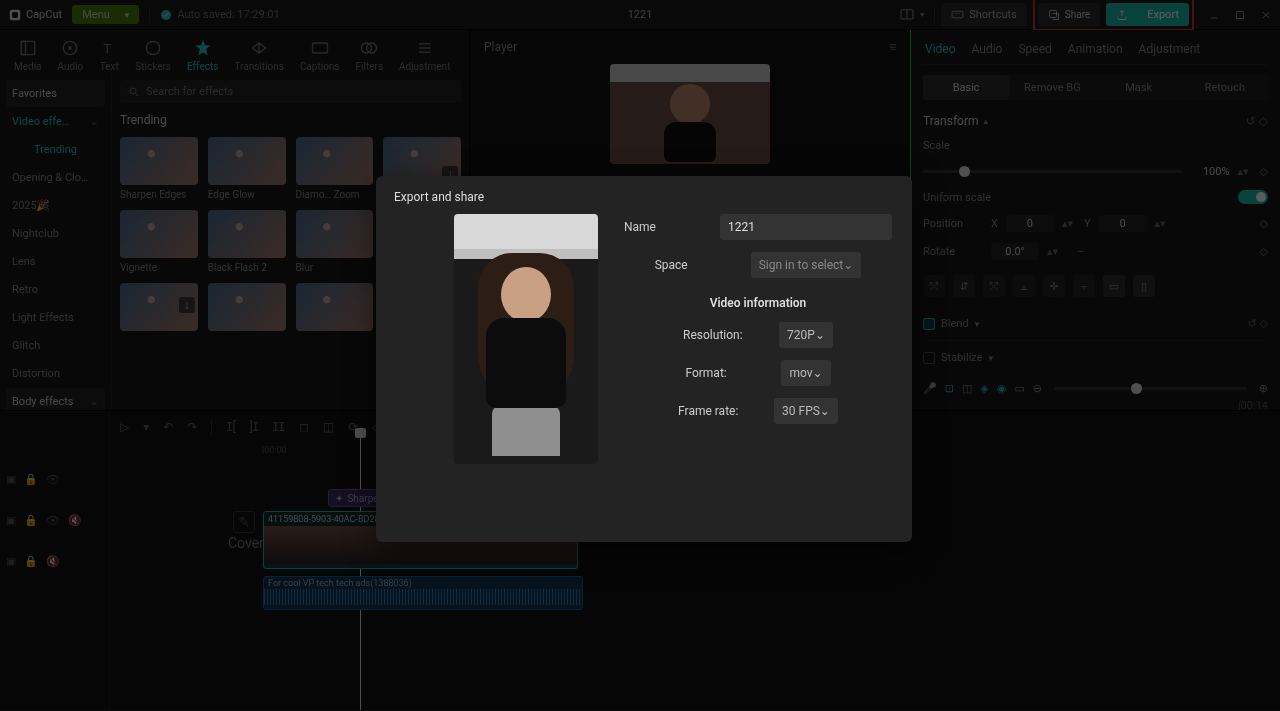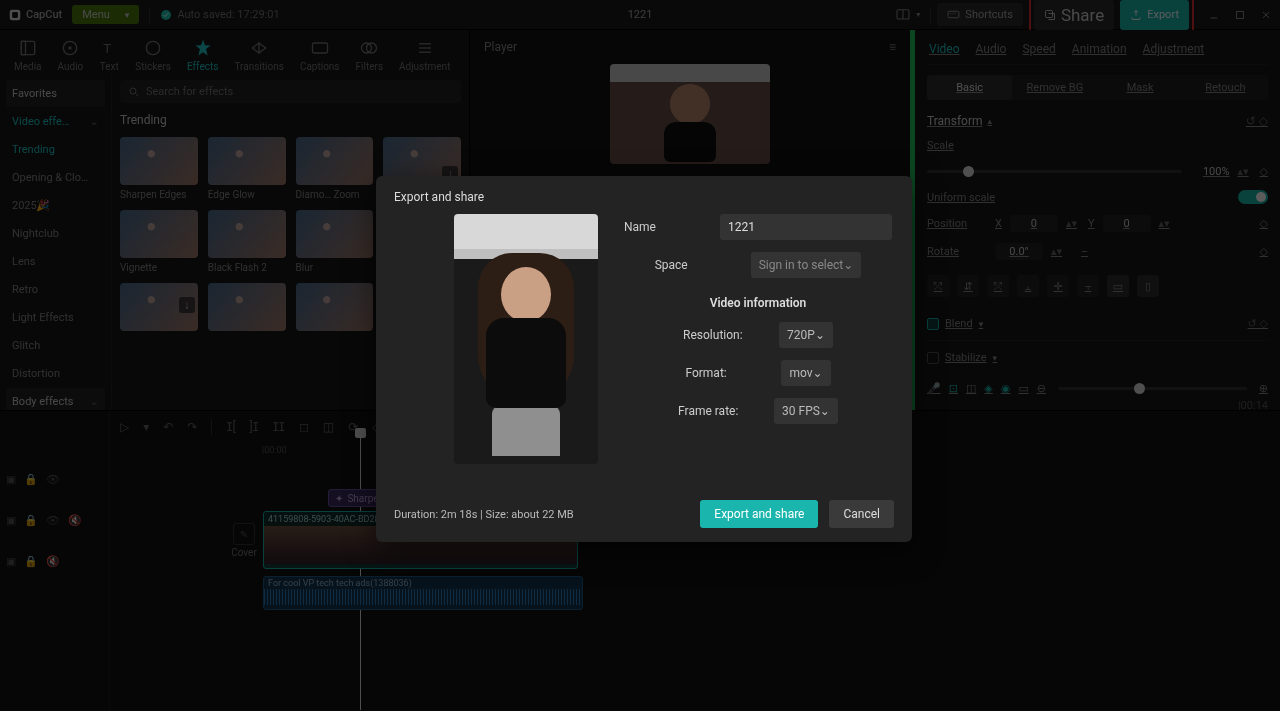--- a/index.html
+++ b/index.html
@@ -13,36 +13,36 @@
 .logo-icon { width:14px; height:14px; }
 .menu-btn { background:#4d7c0f; border:none; color:#ccc; padding:3px 10px; border-radius:3px; display:flex; align-items:center; gap:15px; cursor:pointer; font-size:11px; }
 .divider-v { width:1px; height:16px; background:#333; }
 .autosaved { display:flex; align-items:center; gap:5px; color:#777; }
 .check-icon { width:12px; height:12px; color:#1fc6b8; }
 .title-center { position:absolute; left:50%; transform:translateX(-50%); color:#aaa; }
 .top-right { margin-left:auto; display:flex; align-items:center; gap:6px; }
 .icon-btn { background:none; border:none; color:#888; display:flex; align-items:center; gap:5px; cursor:pointer; padding:4px; }
 .shortcuts { background:#2a2a2a; padding:5px 10px; border-radius:3px; color:#aaa; font-size:11px; display:flex; gap:5px; align-items:flex-start; cursor:pointer;}
 .share-export-box { display:flex; gap:6px; padding:3px; border:2px solid #d82e2e; border-radius:3px; }
-.share-btn { background:#2a2a2a; color:#ccc; border:none; padding:5px 10px; border-radius:3px; display:flex; gap:5px; align-items:center; cursor:pointer; font-size:17px;}
-.export-btn { background:#1ab5ac; color:#fff; border:none; padding:5px 10px; border-radius:3px; display:flex; gap:5px; align-items:center; cursor:pointer; font-size:11px;}
+.share-btn { background:#2a2a2a; color:#ccc; border:none; padding:5px 10px; border-radius:3px; display:flex; gap:5px; align-items:center; cursor:pointer; font-size:10px;}
+.export-btn { background:#1ab5ac; color:#fff; border:none; padding:5px 10px; border-radius:3px; display:flex; gap:19px; align-items:center; cursor:pointer; font-size:11px;}
 .window-ctrl { width:12px; height:12px; color:#888; cursor:pointer; margin-left:8px; }
 
 
 .main { display:flex; height:380px; }
 .col-left { width:470px; background:#181818; border-right:1px solid #000; display:flex; flex-direction:column; }
 .tool-tabs { display:flex; gap:8px; padding:6px 10px 0; }
 .tool-tab { display:flex; flex-direction:column; align-items:center; gap:3px; color:#777; font-size:10px; cursor:pointer; padding:2px 4px; }
 .tool-tab.active { color:#20c6c8; }
 .tool-tab svg { width:20px; height:20px; }
 .left-body { display:flex; flex:1; min-height:0; }
 .side-tree { width:112px; border-right:1px solid #222; display:flex; flex-direction:column; padding:6px 6px; gap:1px; }
 .tree-item { padding:7px 6px; border-radius:3px; color:#888; font-size:11px; cursor:pointer; display:flex; align-items:center; }
 .tree-item.fav { background:#232323; color:#ccc; }
-.tree-item.active { color:#20c6c8; }
+.tree-item.active { color:#20c6c8;justify-content:center; }
 .tree-item.body-eff { background:#232323; color:#ccc; justify-content:space-between; }
 .chev-d::after{content:"⌄"; color:#666;}
 .effects-pane { flex:1; padding:6px 8px; display:flex; flex-direction:column; gap:6px; overflow:hidden;}
 .search-row { display:flex; align-items:center; gap:6px; background:#232323; border-radius:4px; padding:5px 8px; color:#666; }
 .search-row input { background:none; border:none; outline:none; color:#ccc; font-size:11px; flex:1; }
 .grid { display:grid; grid-template-columns:repeat(4,1fr); gap:10px; }
 .thumb { position:relative; }
 .thumb-img { width:100%; height:48px; border-radius:4px; background:linear-gradient(130deg,#4b6c8f,#a37a6a); overflow:hidden; position:relative; }
 .thumb-img::after{content:""; position:absolute; inset:0; background:radial-gradient(circle at 40% 35%,rgba(255,210,190,.6) 6%,transparent 7%);}
 .thumb-label { font-size:10px; color:#888; margin-top:4px; white-space:nowrap; overflow:hidden; text-overflow:ellipsis; }
@@ -52,21 +52,21 @@
 .col-mid { flex:1; background:#121212; position:relative; }
 .player-head { display:flex; justify-content:space-between; align-items:center; padding:10px 14px; color:#888; font-size:12px;}
 .player-head .ham { cursor:pointer; color:#777;}
 .preview { width:160px; height:100px; margin:0 auto; border-radius:4px; background:linear-gradient(#c9c9c9 18%,#6a5048 18%); position:relative; overflow:hidden; }
 .person { position:absolute; left:28%; top:20%; width:44%; height:80%; }
 .head { width:40px; height:40px; border-radius:50%; background:#b9896f; margin:0 auto; }
 .hair { position:absolute; top:-4px; left:50%; transform:translateX(-50%); width:60px; height:70px; border-radius:30px 30px 40px 40px; background:#2b1d16; z-index:-1;}
 .body { width:52px; height:40px; background:#111; margin:-2px auto 0; border-radius:12px 12px 6px 6px; }
 
 
-.col-right { width:370px; background:#171717; border-left:5px solid #22c55e; padding:0 12px; font-size:11px; color:#888;text-decoration:underline; }
+.col-right { width:370px; background:#171717; border-left:1px solid #22c55e; padding:0 12px; font-size:11px; color:#888; }
 .insp-tabs { display:flex; gap:16px; padding:12px 2px 8px; font-size:12px; border-bottom:1px solid #222;}
 .insp-tabs div{cursor:pointer;}
 .insp-tabs .act{color:#20c6c8;}
 .sub-tabs { display:flex; margin-top:10px; background:#202020; border-radius:4px; }
 .sub-tabs div{ flex:1; text-align:center; padding:6px 0; cursor:pointer; font-size:11px; color:#888;}
 .sub-tabs .act{ background:#2d2d2d; border-radius:4px; color:#ddd;}
 .sec-title { display:flex; align-items:center; gap:5px; color:#ccc; padding:14px 0 6px; font-size:12px;}
 .sec-title .tri{ color:#888; font-size:9px;}
 .row { display:flex; align-items:center; gap:8px; padding:5px 0; }
 .row-label{ width:60px; color:#888;}
@@ -98,21 +98,21 @@
 .playhead::before{content:"";position:absolute;top:-5px;left:-5px;width:11px;height:10px;background:#ddd;border-radius:2px;}
 .clip-fx{ position:absolute; left:218px; top:78px; height:18px; padding:0 6px; background:#3a2a5c; border:1px solid #6a4fa0; border-radius:3px; display:flex; align-items:center; gap:4px; font-size:10px; color:#bca7e4;}
 .clip-video{ position:absolute; left:153px; top:100px; width:315px; height:58px; border:1px solid #1ab5ac; border-radius:3px; background:#163f3c; overflow:hidden;}
 .clip-video-head{font-size:9px;color:#a8d7d1;padding:2px 4px;background:#0f2f2c;display:flex;gap:4px;}
 .clip-video-frames{display:flex;height:38px;}
 .clip-video-frames div{flex:1;background:linear-gradient(#705040,#302028);}   
 .clip-audio{ position:absolute; left:153px; top:165px; width:320px; height:34px; background:#12344e; border-radius:3px; border:1px solid #1f5d89; overflow:hidden;}
 .clip-audio-head{font-size:9px;color:#8fb7d3;padding:1px 4px;}
 .wave{height:16px;background:
  repeating-linear-gradient(90deg,#2a7cc0 0 1px,transparent 1px 3px);}
-.cover-slot{ position:absolute; left:118px; top:112px; width:32px; text-align:center; font-size:10px; color:#777;}
+.cover-slot{ position:absolute; left:118px; top:100px; width:32px; text-align:center; font-size:14px; color:#777;}
 .cover-slot .ci{width:22px;height:22px;border:1px solid #333;border-radius:3px;margin:0 auto 2px;display:flex;align-items:center;justify-content:center;color:#555;}
 
 
 .modal-shade{position:absolute;inset:0;background:rgba(0,0,0,.35);}
 .modal{position:absolute;left:376px;top:176px;width:536px;height:366px;background:#232323;border-radius:6px;box-shadow:0 8px 30px rgba(0,0,0,.6);display:flex;flex-direction:column;padding:14px 18px;font-size:12px;color:#ccc;}
 .modal-title{font-size:12px;color:#ddd;margin-bottom:10px;}
 .modal-body{flex:1;display:flex;gap:26px;}
 .modal-preview{width:145px;height:250px;border-radius:4px;background:linear-gradient(#d8d8d8 14%,#bfbfbf 14% 18%,#1a1a1a 18%);position:relative;overflow:hidden;margin-left:60px;}
 .mp-person{position:absolute;left:18%;top:18%;width:64%;height:82%;}
 .mp-hair{position:absolute;top:-6px;left:50%;transform:translateX(-50%);width:96px;height:150px;border-radius:50px 50px 70px 70px;background:#2c1e15;z-index:0;}
@@ -557,20 +557,13 @@
       </div>
       <div class="f-row">
         <div class="f-label">Frame rate:</div>
         <div class="f-select">
             <span>30 FPS</span>
             <span>⌄</span>
           </div>
       </div>
     </div>
   </div>
-  <div class="modal-footer">
-    <div class="modal-info">Duration: 2m 18s | Size: about 22 MB</div>
-    <div>
-      <button class="btn btn-primary">Export and share</button>
-      <button class="btn btn-sec">Cancel</button>
-    </div>
-  </div>
 </div>
 
 </body></html>

